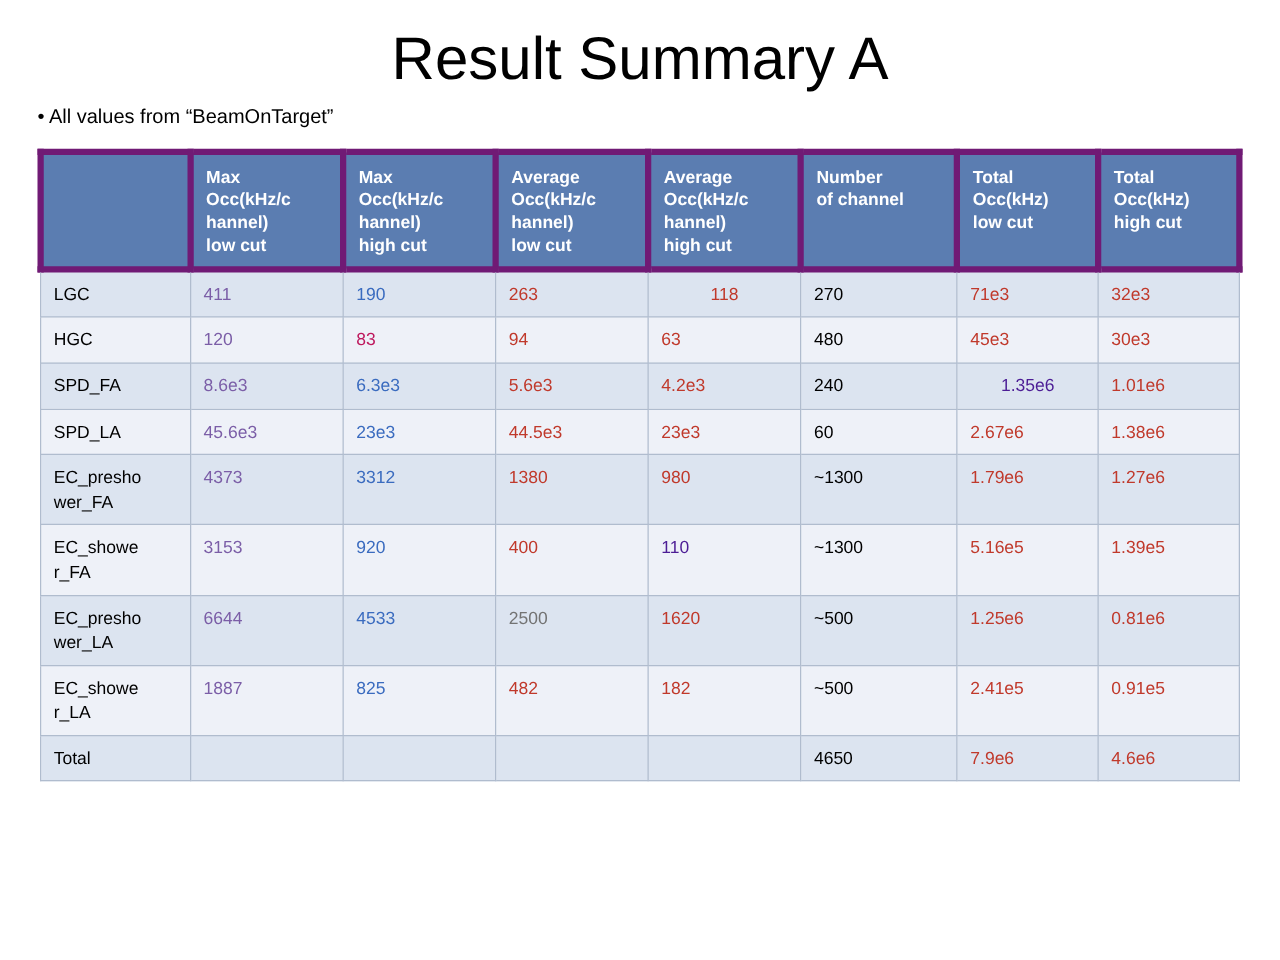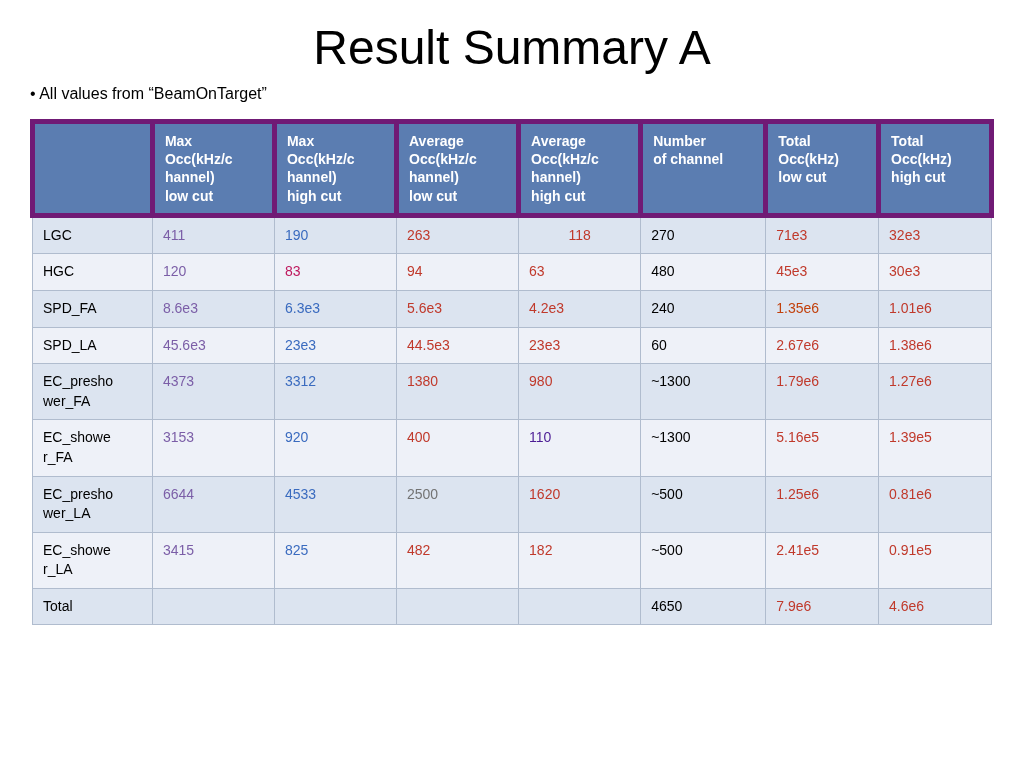--- a/index.html
+++ b/index.html
@@ -96,21 +96,21 @@
         <td data-name="cell-value" style="color: rgb(192, 57, 43);">45e3</td>
         <td data-name="cell-value" style="color: rgb(192, 57, 43);">30e3</td>
       </tr>
       <tr data-name="table-row">
         <td data-name="row-label">SPD_FA</td>
         <td data-name="cell-value" style="color: rgb(123, 94, 167);">8.6e3</td>
         <td data-name="cell-value" style="color: rgb(58, 107, 191);">6.3e3</td>
         <td data-name="cell-value" style="color: rgb(192, 57, 43);">5.6e3</td>
         <td data-name="cell-value" style="color: rgb(192, 57, 43);">4.2e3</td>
         <td data-name="cell-value">240</td>
-        <td data-name="cell-value" style="color: #c2410c;">1.35e6</td>
+        <td data-name="cell-value" style="color: #4c1d95; text-align: center;">1.35e6</td>
         <td data-name="cell-value" style="color: rgb(192, 57, 43);">1.01e6</td>
       </tr>
       <tr data-name="table-row">
         <td data-name="row-label">SPD_LA</td>
         <td data-name="cell-value" style="color: rgb(123, 94, 167);">45.6e3</td>
         <td data-name="cell-value" style="color: rgb(58, 107, 191);">23e3</td>
         <td data-name="cell-value" style="color: rgb(192, 57, 43);">44.5e3</td>
         <td data-name="cell-value" style="color: rgb(192, 57, 43);">23e3</td>
         <td data-name="cell-value">60</td>
         <td data-name="cell-value" style="color: rgb(192, 57, 43);">2.67e6</td>
@@ -141,21 +141,21 @@
         <td data-name="cell-value" style="color: rgb(123, 94, 167);">6644</td>
         <td data-name="cell-value" style="color: rgb(58, 107, 191);">4533</td>
         <td data-name="cell-value" style="color: #737373;">2500</td>
         <td data-name="cell-value" style="color: rgb(192, 57, 43);">1620</td>
         <td data-name="cell-value">~500</td>
         <td data-name="cell-value" style="color: rgb(192, 57, 43);">1.25e6</td>
         <td data-name="cell-value" style="color: rgb(192, 57, 43);">0.81e6</td>
       </tr>
       <tr data-name="table-row">
         <td data-name="row-label">EC_showe<br>r_LA</td>
-        <td data-name="cell-value" style="color: rgb(123, 94, 167);">3415</td>
+        <td data-name="cell-value" style="color: rgb(123, 94, 167);">1887</td>
         <td data-name="cell-value" style="color: rgb(58, 107, 191);">825</td>
         <td data-name="cell-value" style="color: rgb(192, 57, 43);">482</td>
         <td data-name="cell-value" style="color: rgb(192, 57, 43);">182</td>
         <td data-name="cell-value">~500</td>
         <td data-name="cell-value" style="color: rgb(192, 57, 43);">2.41e5</td>
         <td data-name="cell-value" style="color: rgb(192, 57, 43);">0.91e5</td>
       </tr>
       <tr data-name="table-row">
         <td data-name="row-label">Total</td>
         <td data-name="cell-value"></td>

